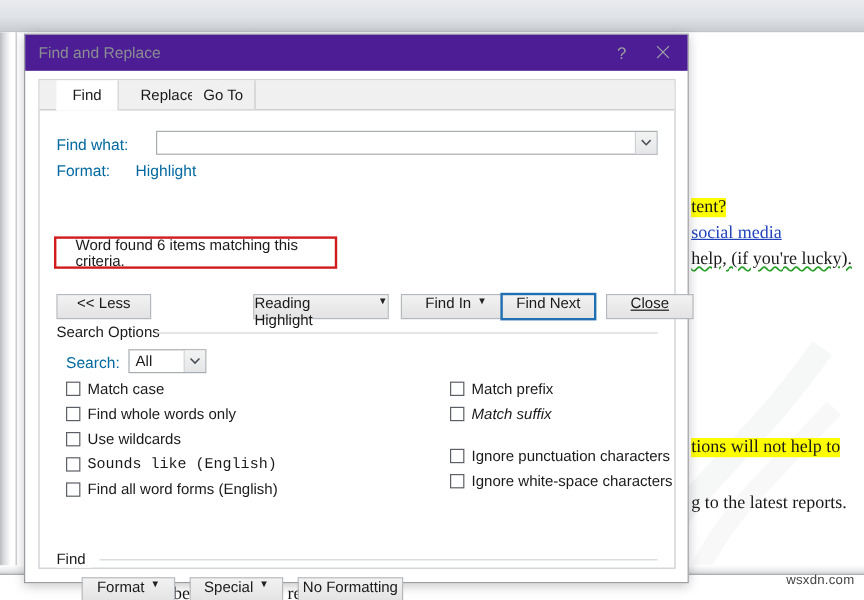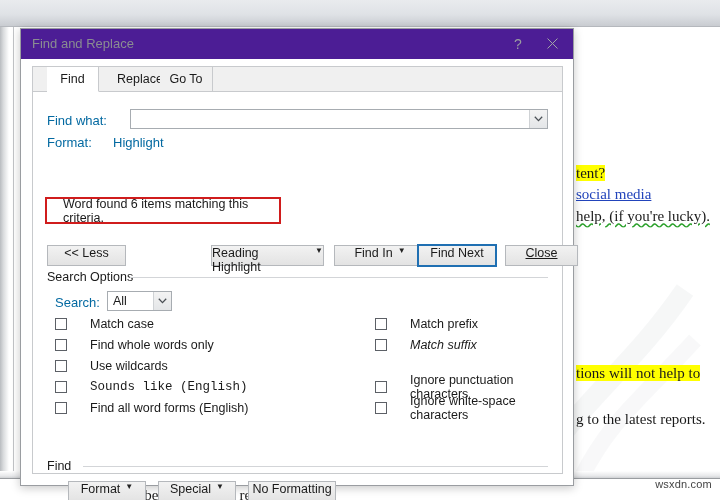--- a/index.html
+++ b/index.html
@@ -167,21 +167,21 @@
 
   .group-title {
     position: absolute; font-size: 12.5px; color: #1a1a1a; background: #fff;
     padding-right: 6px;
   }
   .group-rule {
     position: absolute; height: 1px; background: #d3d5d8;
   }
 
   .cb {
-    position: absolute; display: flex; align-items: center; gap: 23px;
+    position: absolute; display: flex; align-items: center; gap: 6px;
     font-size: 12.5px; color: #1a1a1a;
   }
   .cb .box {
     width: 12px; height: 12px; background: #ffffff;
     border: 1px solid #5c6066; box-sizing: border-box; flex: none;
   }
 </style>
 </head>
 <body>
 

